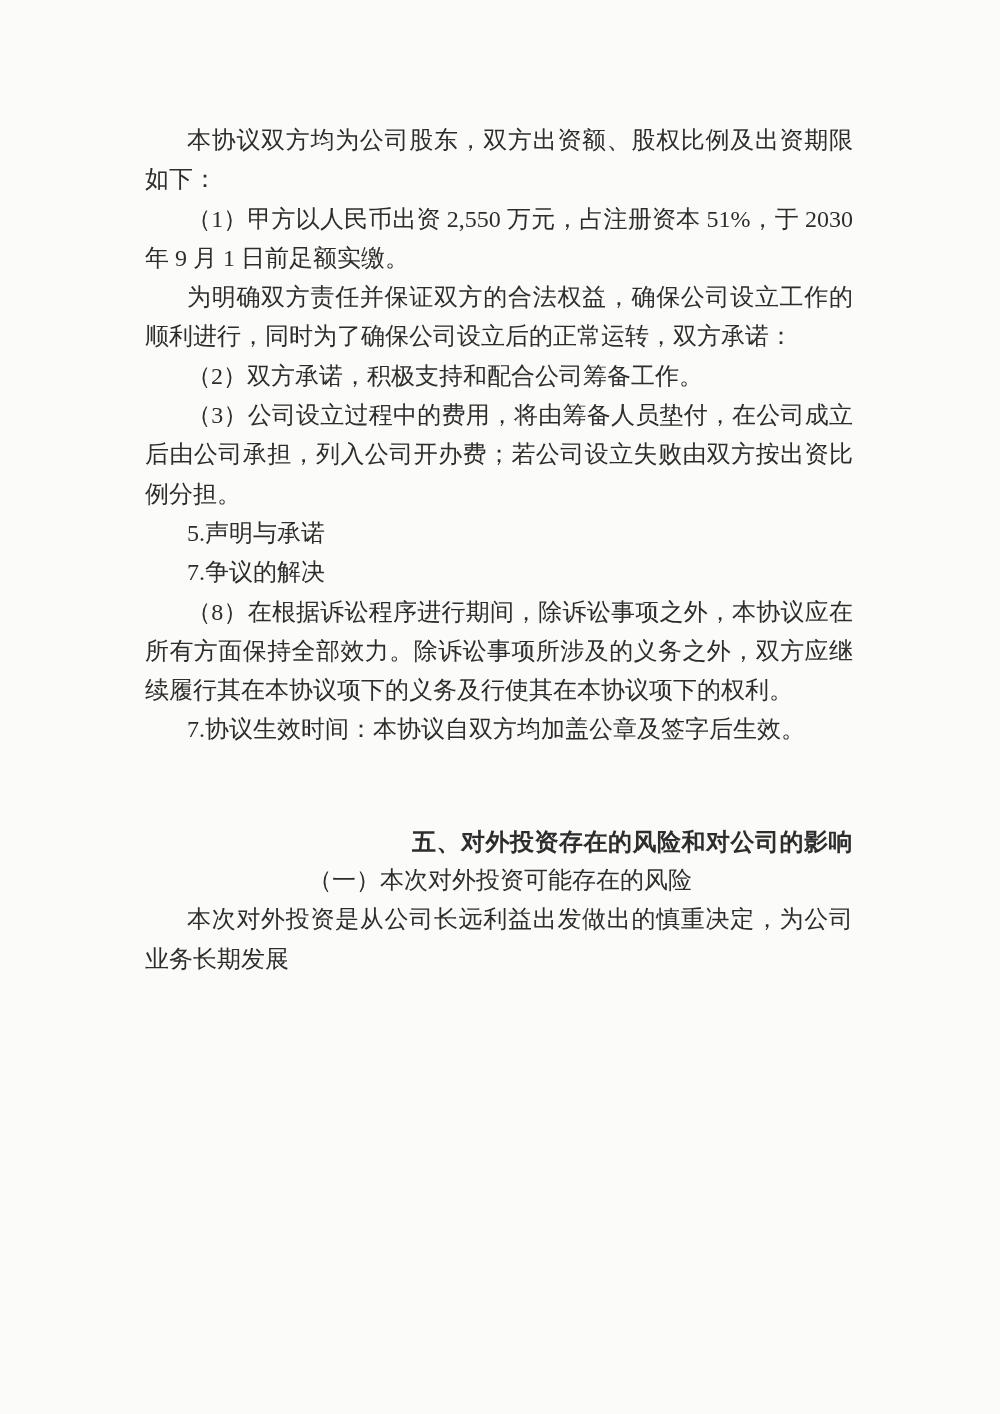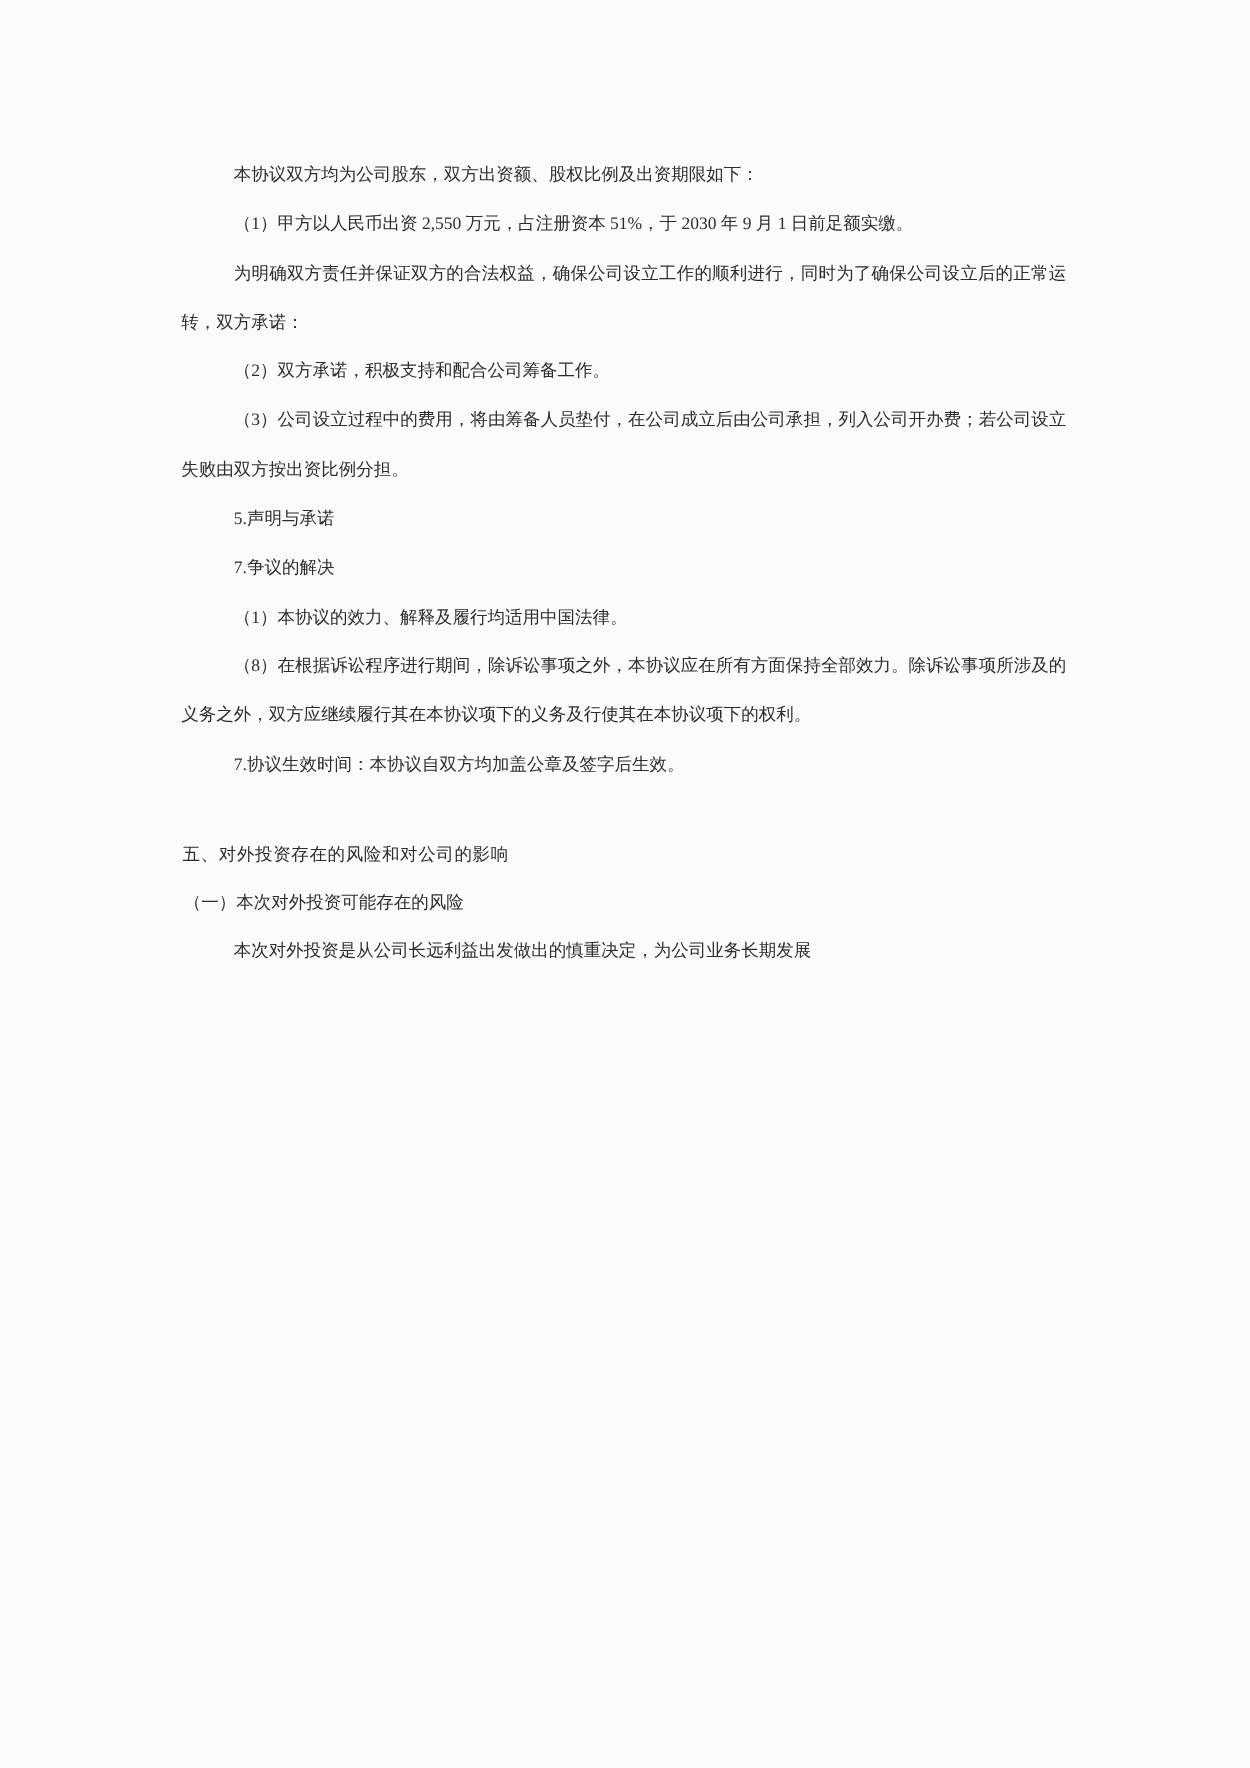--- a/index.html
+++ b/index.html
@@ -16,54 +16,53 @@
     position:relative;
     width:1000px;height:1414px;
     background:var(--page-bg);
     overflow:hidden;
   }
   .doc-body{
     position:absolute;
     left:145px;top:121px;
     width:708px;
     color:var(--ink);
-    font-size:14px;
+    font-size:24px;
     line-height:39.3px;
   }
   .para{
     margin:0;
     text-align:justify;
     text-indent:42px;
     word-break:break-all;
   }
   .section-heading{
     font-family:"Liberation Sans","DejaVu Sans",sans-serif;
-    font-weight:normal;
+    font-weight:bold;
     text-indent:1px;
-    text-align:left;
-    margin-top:32px;
+    text-align:right;
+    margin-top:72px;
     letter-spacing:0.5px;
   }
   .sub-heading{
     text-indent:2px;
-    text-align:left;
+    text-align:center;
   }
 </style>
 </head>
 <body>
 
 <div class="page">
   <div class="doc-body">
       <p class="para">本协议双方均为公司股东，双方出资额、股权比例及出资期限如下：</p>
       <p class="para">（1）甲方以人民币出资 2,550 万元，占注册资本 51%，于 2030 年 9 月 1 日前足额实缴。</p>
       <p class="para">为明确双方责任并保证双方的合法权益，确保公司设立工作的顺利进行，同时为了确保公司设立后的正常运转，双方承诺：</p>
       <p class="para">（2）双方承诺，积极支持和配合公司筹备工作。</p>
       <p class="para">（3）公司设立过程中的费用，将由筹备人员垫付，在公司成立后由公司承担，列入公司开办费；若公司设立失败由双方按出资比例分担。</p>
       <p class="para">5.声明与承诺</p>
       <p class="para">7.争议的解决</p>
-      <p class="para">（1）本协议的效力、解释及履行均适用中国法律。</p>
       <p class="para">（8）在根据诉讼程序进行期间，除诉讼事项之外，本协议应在所有方面保持全部效力。除诉讼事项所涉及的义务之外，双方应继续履行其在本协议项下的义务及行使其在本协议项下的权利。</p>
       <p class="para">7.协议生效时间：本协议自双方均加盖公章及签字后生效。</p>
       <p class="para section-heading">五、对外投资存在的风险和对公司的影响</p>
       <p class="para sub-heading">（一）本次对外投资可能存在的风险</p>
       <p class="para">本次对外投资是从公司长远利益出发做出的慎重决定，为公司业务长期发展</p>
     </div>
 </div>
 
 </body></html>

